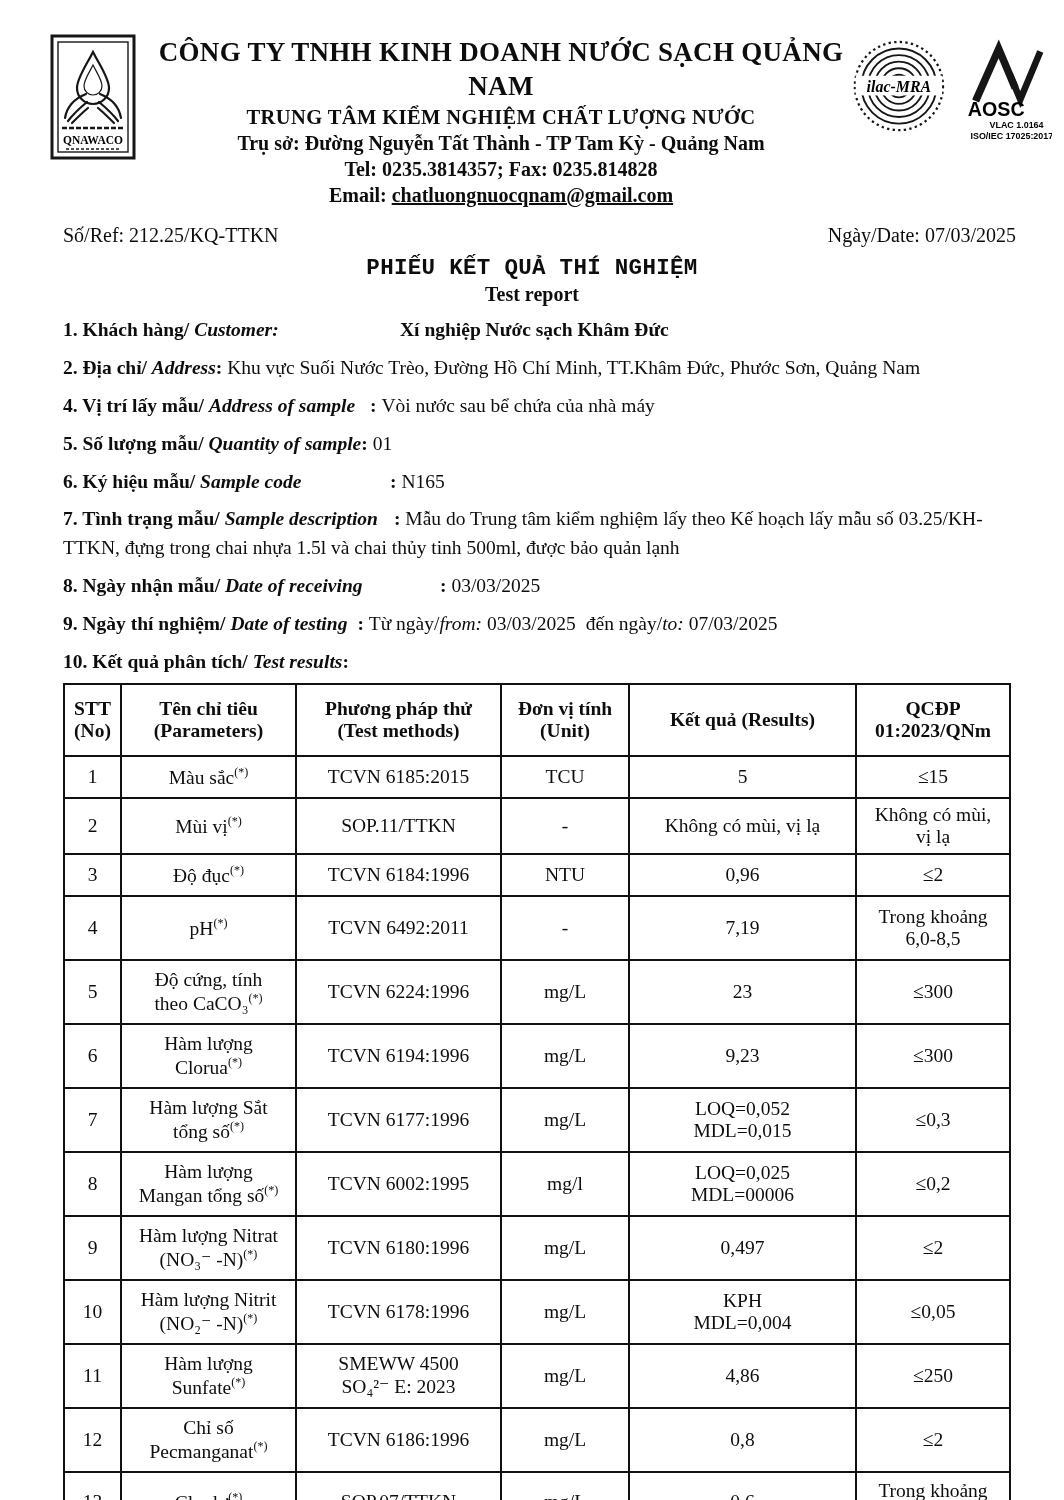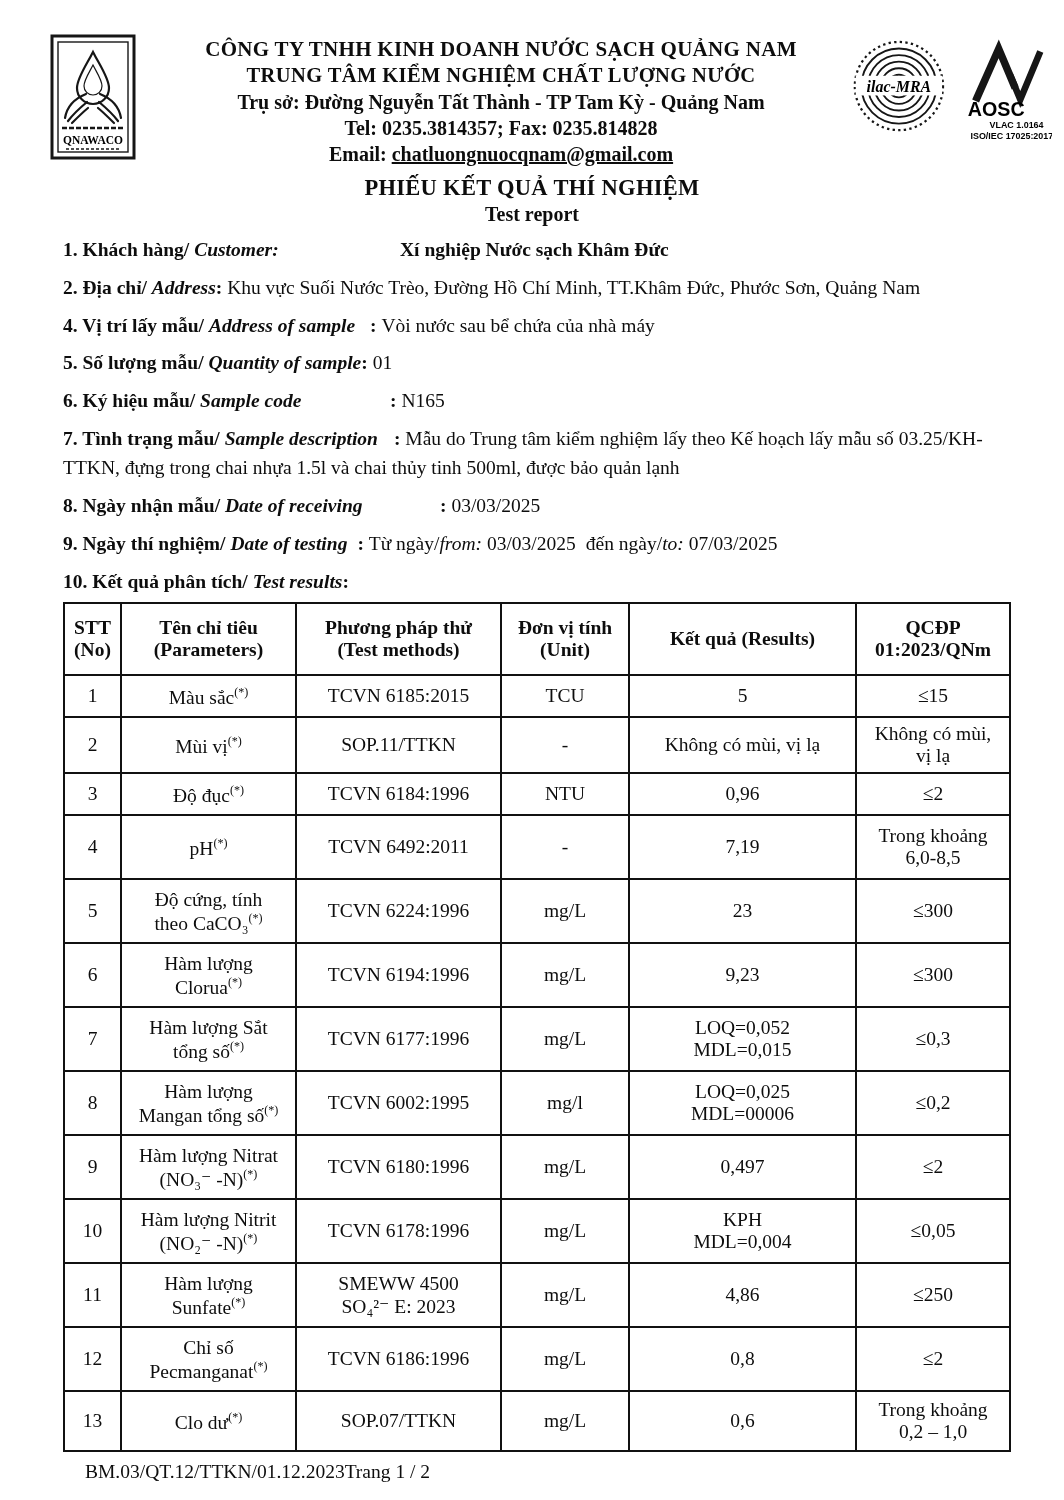--- a/index.html
+++ b/index.html
@@ -10,33 +10,33 @@
     color: #0d0d0d;
     position: relative;
     overflow: hidden;
   }
   .page { width: 1064px; height: 1500px; position: relative; }
 
   
   .header { display: flex; align-items: flex-start; padding: 34px 12px 0 50px; }
   .logo-left { width: 100px; flex: 0 0 100px; }
   .hdr-center { flex: 1 1 auto; text-align: center; font-weight: bold; padding-top: 2px; }
-  .hc-company   { font-size: 21px; line-height: 1.25; letter-spacing: .3px; }
+  .hc-company   { font-size: 27px; line-height: 1.25; letter-spacing: .3px; }
   .hc-centername{ font-size: 20.5px; line-height: 1.3; letter-spacing: .4px; }
   .hc-address   { font-size: 20px; line-height: 1.3; }
   .hc-tel       { font-size: 20px; line-height: 1.3; }
   .hc-email     { font-size: 20px; line-height: 1.3; }
   .hc-email .email-link { text-decoration: underline; }
   .logo-right { flex: 0 0 200px; width: 200px; display: flex; gap: 18px; padding-top: 2px; }
 
   
   .ref-row { display: flex; justify-content: space-between; margin: 16px 48px 0 63px; font-size: 20px; }
 
   
-  .title    { text-align: center; font-size: 22.5px; font-weight: bold; margin-top: 8px; letter-spacing: .3px; }
+  .title    { text-align: center; font-size: 22.5px; font-weight: bold; margin-top: 8px; letter-spacing: .3px; font-family: Liberation Mono, monospace; }
   .subtitle { text-align: center; font-size: 20px; font-weight: bold; margin-top: 2px; }
 
   
   .info { margin: 10px 46px 0 63px; font-size: 19.5px; line-height: 1.48; }
   .info-line { margin-top: 9px; }
   .b   { font-weight: bold; }
   .bi  { font-weight: bold; font-style: italic; }
   .it  { font-style: italic; }
   .lbl-w337 { display: inline-block; width: 337px; }
   .lbl-w327 { display: inline-block; width: 327px; }
@@ -138,20 +138,24 @@
           <path d="M14 62 L37 10 L53 48" stroke-width="8"></path>
           <path d="M50 40 L60 64 L80 16" stroke-width="7"></path>
         </g>
         <text x="4" y="82" font-size="21" font-weight="bold" font-family="Liberation Sans, sans-serif">AOSC</text>
         <text x="56" y="94" text-anchor="middle" font-size="9.5" font-weight="bold" font-family="Liberation Sans, sans-serif">VLAC 1.0164</text>
         <text x="51" y="106" text-anchor="middle" font-size="9.5" font-weight="bold" font-family="Liberation Sans, sans-serif">ISO/IEC 17025:2017</text>
       </svg>
     </div>
   </div>
 
+  <div class="ref-row">
+    <span>Số/Ref: 212.25/KQ-TTKN</span>
+    <span>Ngày/Date: 07/03/2025</span>
+  </div>
 
   <div class="title">PHIẾU KẾT QUẢ THÍ NGHIỆM</div>
   <div class="subtitle">Test report</div>
 
   <div class="info">
 
     <div class="info-line">
       <span class="lbl-w337"><span class="b">1. Khách hàng/ </span><span class="bi">Customer:</span></span><span class="b">Xí nghiệp Nước sạch Khâm Đức</span>
     </div>
 

